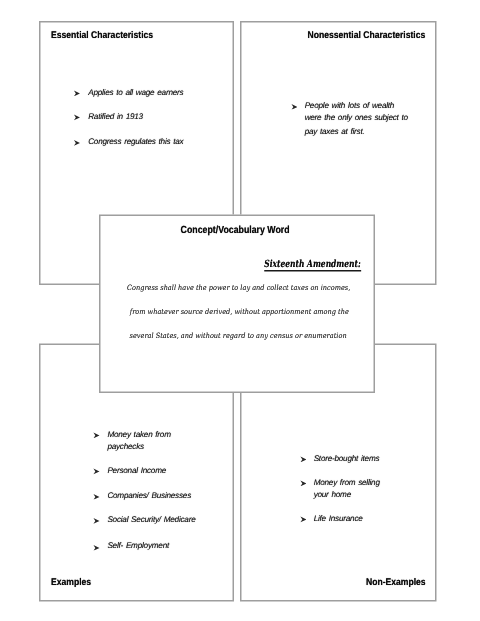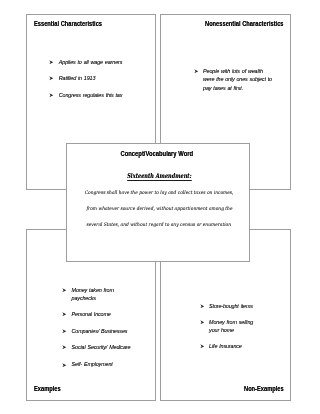--- a/index.html
+++ b/index.html
@@ -40,21 +40,21 @@
   #lst-bl .li:nth-child(1){margin-bottom:7.6px;}
   #lst-bl .li:nth-child(3){margin-bottom:8.2px;}
   #lst-bl .li:nth-child(4){margin-bottom:8.6px;}
   #lst-br{left:199.8px;top:301.6px;}
 
   #center-content{position:absolute;left:66px;top:143px;width:183px;height:118px;z-index:7;}
   #center-heading{position:absolute;left:-1px;width:183px;top:8.2px;text-align:center;
       font-weight:bold;font-size:6.9px;line-height:6.9px;color:#0a0a0a;white-space:nowrap;
       text-shadow:0 0 0.5px rgba(0,0,0,0.75);}
   #center-heading span{display:inline-block;transform:scaleX(0.85);}
-  #center-sub{position:absolute;left:1.8px;width:183px;top:29.7px;text-align:center;
+  #center-sub{position:absolute;left:1.8px;width:183px;top:29.7px;text-align:right;
       font-weight:bold;font-style:italic;font-size:6.6px;line-height:6.6px;
       font-family:"DejaVu Serif",serif;color:#0a0a0a;white-space:nowrap;
       text-shadow:0 0 0.45px rgba(0,0,0,0.6);}
   #center-sub .ul{border-bottom:0.8px solid #1a1a1a;padding-bottom:0.6px;
       display:inline-block;transform:scaleX(0.76);}
   #center-body{position:absolute;left:1.6px;width:183px;top:41.4px;text-align:center;
       font-family:"DejaVu Serif",serif;font-style:italic;font-size:4.9px;color:#2b2b2b;
       text-shadow:0 0 0.45px rgba(25,25,25,0.5);}
   .cbl{white-space:nowrap;line-height:16px;}
   .cbl span{display:inline-block;transform:scaleX(0.896);}

